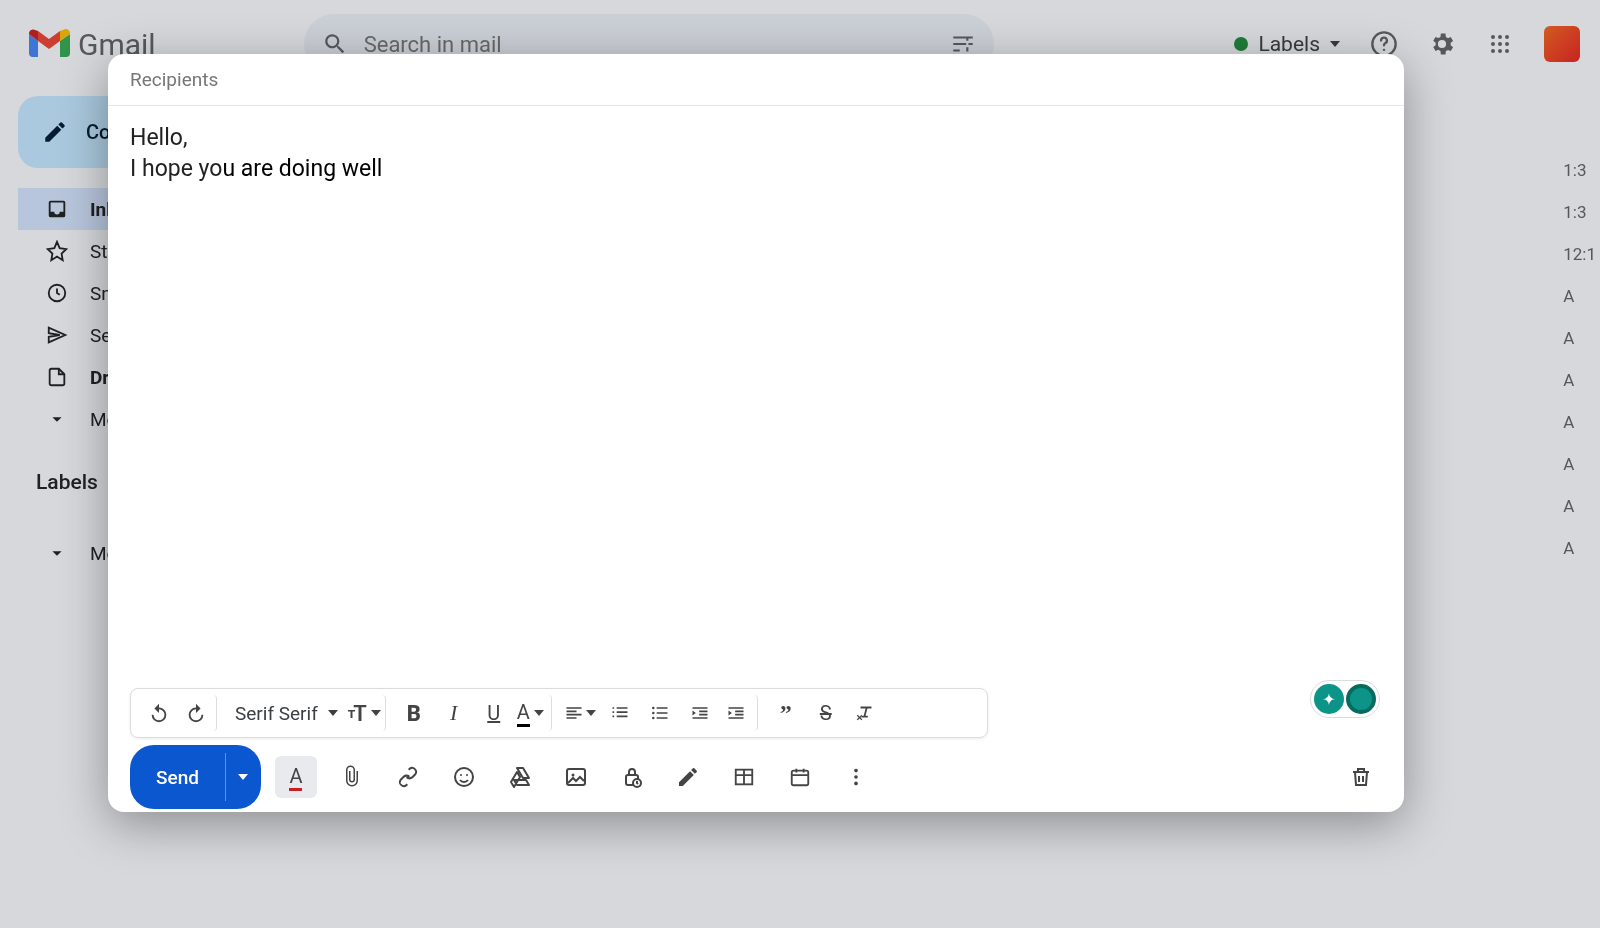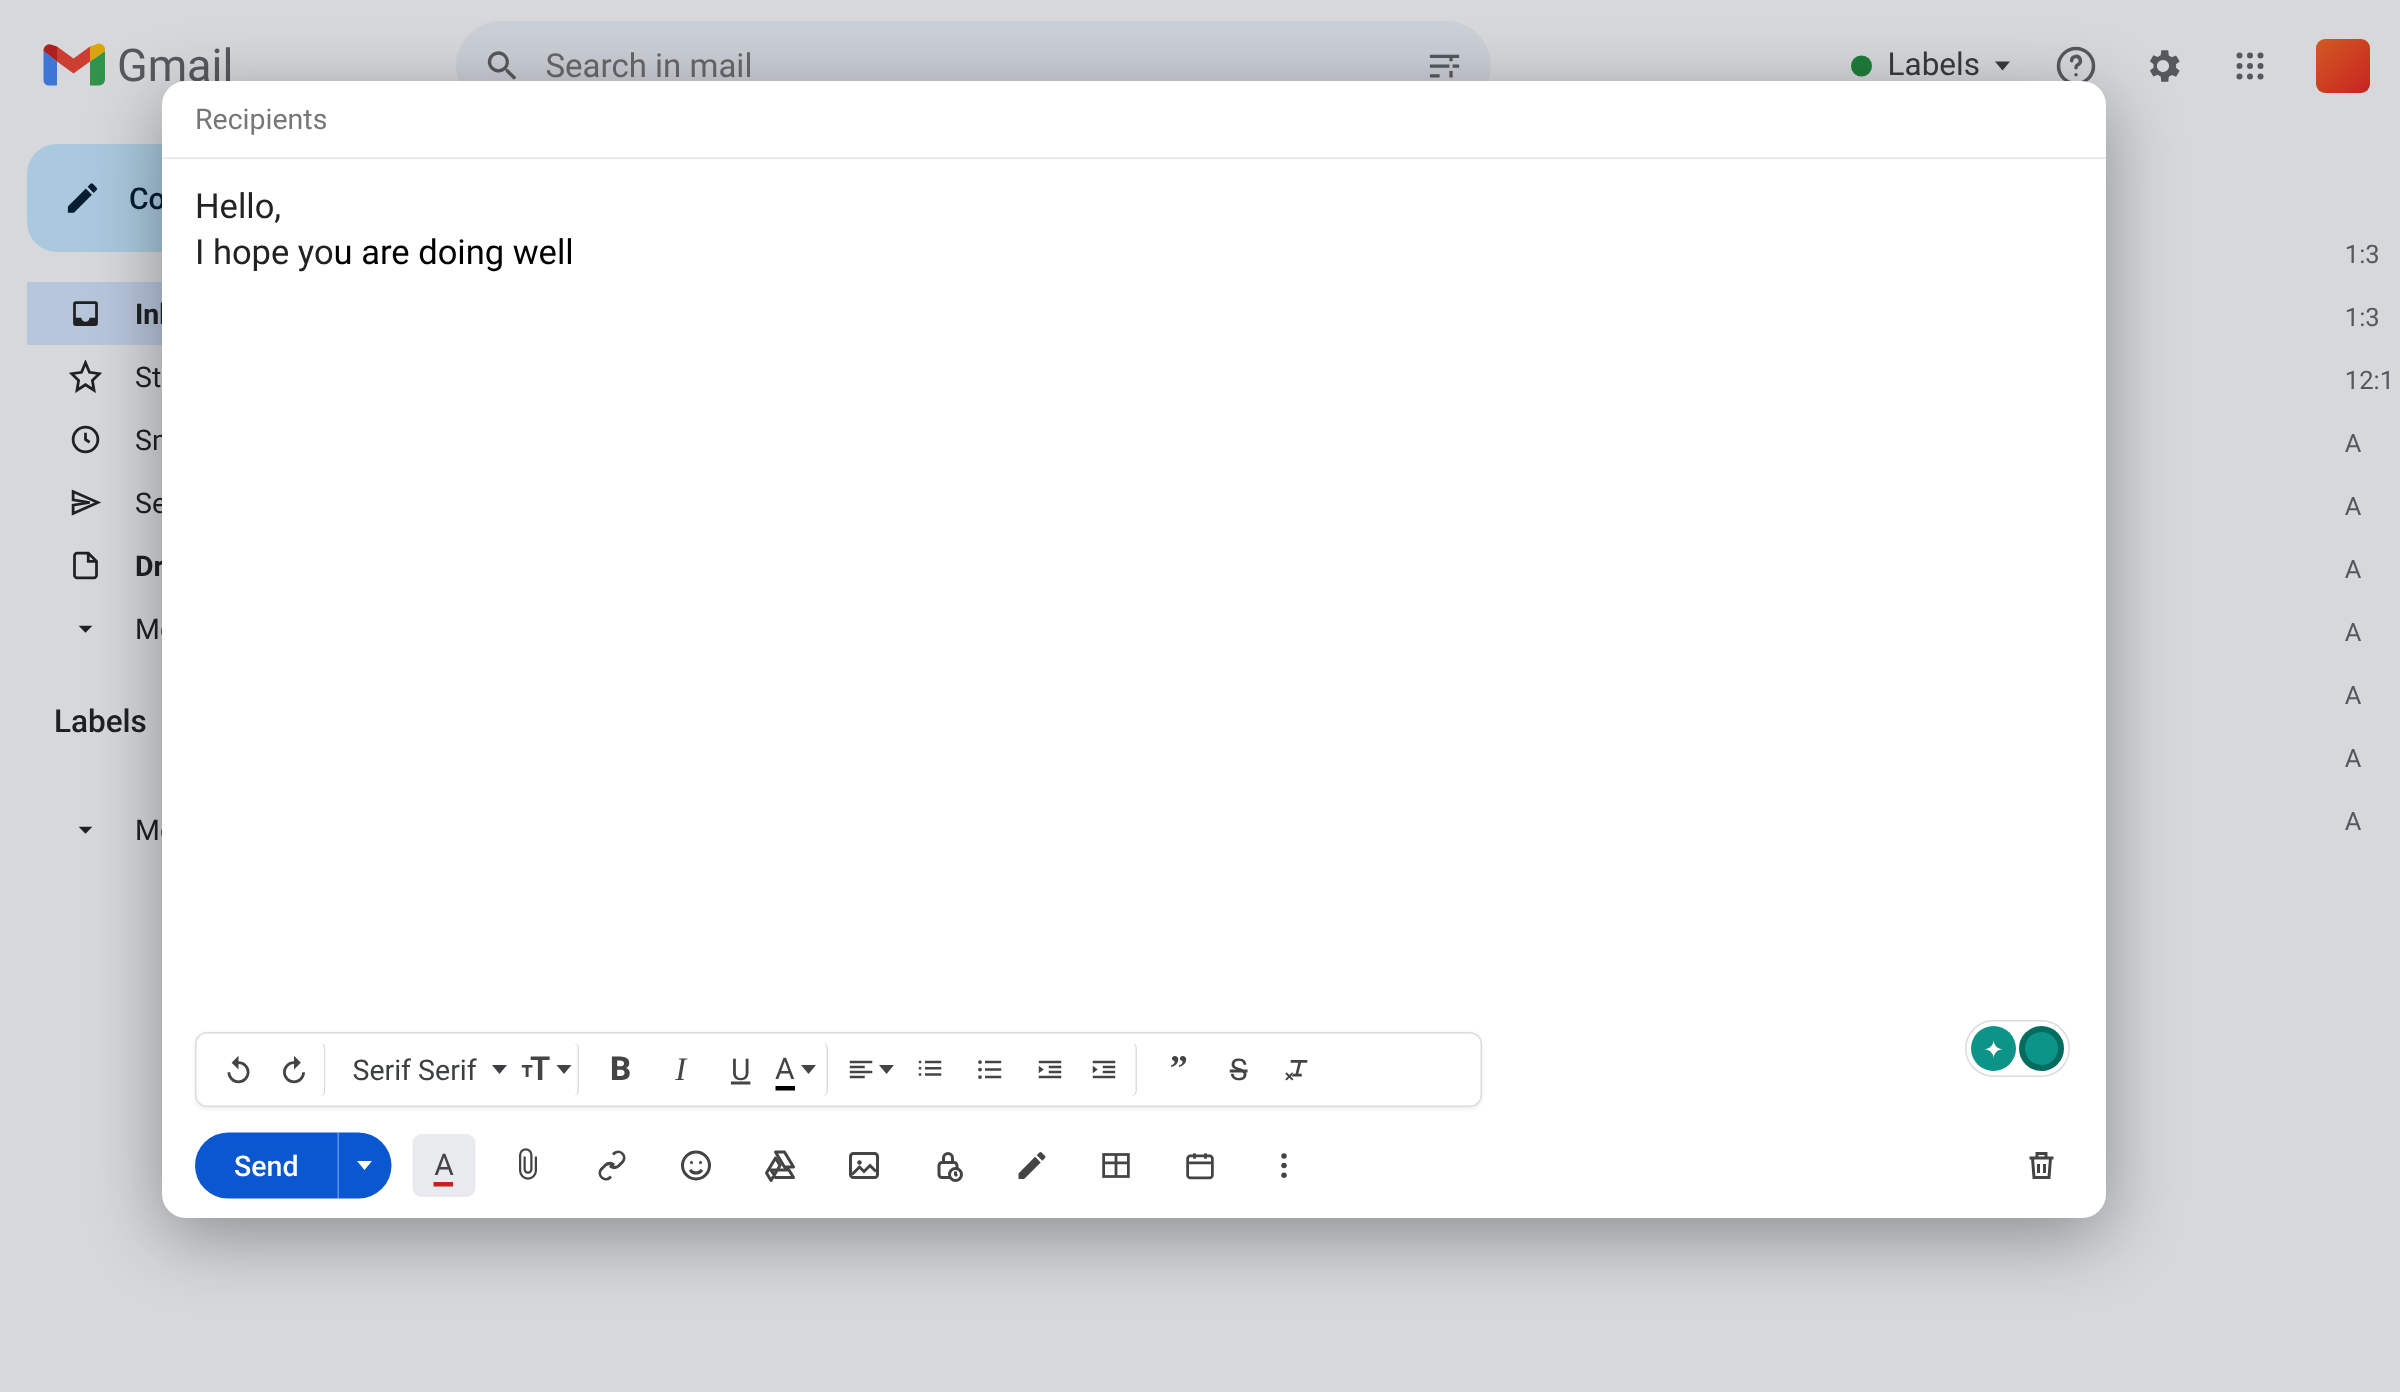--- a/index.html
+++ b/index.html
@@ -45,21 +45,21 @@
   .ghost { color: #000000; }
   
   
   .fmt-bar { margin: 0 22px 4px; border: 1px solid #dadce0; border-radius: 8px; height: 50px; display: flex; align-items: center; padding: 0 10px; gap: 4px; box-shadow: 0 1px 3px rgba(0,0,0,.08); width: 858px; }
   .fmt { width: 36px; height: 36px; display: flex; align-items: center; justify-content: center; color: #444; border-radius: 4px; }
   .fmt.sep { border-right: 1px solid #dadce0; margin-right: 6px; padding-right: 6px; }
   .font-sel { font-size: 19px; color: #3c4043; padding: 0 8px; display: flex; align-items: center; gap: 10px; }
 
   
   .act-bar { height: 70px; display: flex; align-items: center; padding: 0 22px; gap: 14px; }
-  .send-btn { background: #0b57d0; color: #fff; border-radius: 24px; height: 44px; display: flex; align-items: center; overflow: hidden; justify-content: flex-end; }
+  .send-btn { background: #0b57d0; color: #fff; border-radius: 24px; height: 64px; display: flex; align-items: center; overflow: hidden; justify-content: flex-end; }
   .send-main { padding: 0 26px; font-size: 19px; font-weight: 500; }
   .send-more { width: 36px; height: 48px; border-left: 1px solid rgba(255,255,255,.35); display: flex; align-items: center; justify-content: center; }
   .act { width: 42px; height: 42px; display: flex; align-items: center; justify-content: center; color: #444; border-radius: 6px; }
   .act.boxed { background: #e8eaed; }
   .act-bar .spacer { flex: 1; }
 
   
   .grammarly { position: absolute; right: 24px; bottom: 94px; display: flex; gap: 2px; background: #fff; border: 1px solid #dadce0; border-radius: 20px; padding: 3px; }
   .g-dot { width: 30px; height: 30px; border-radius: 50%; }
   .g-a { background: #0d9488; display:flex; align-items:center; justify-content:center; color:#fff; font-size:16px;}

